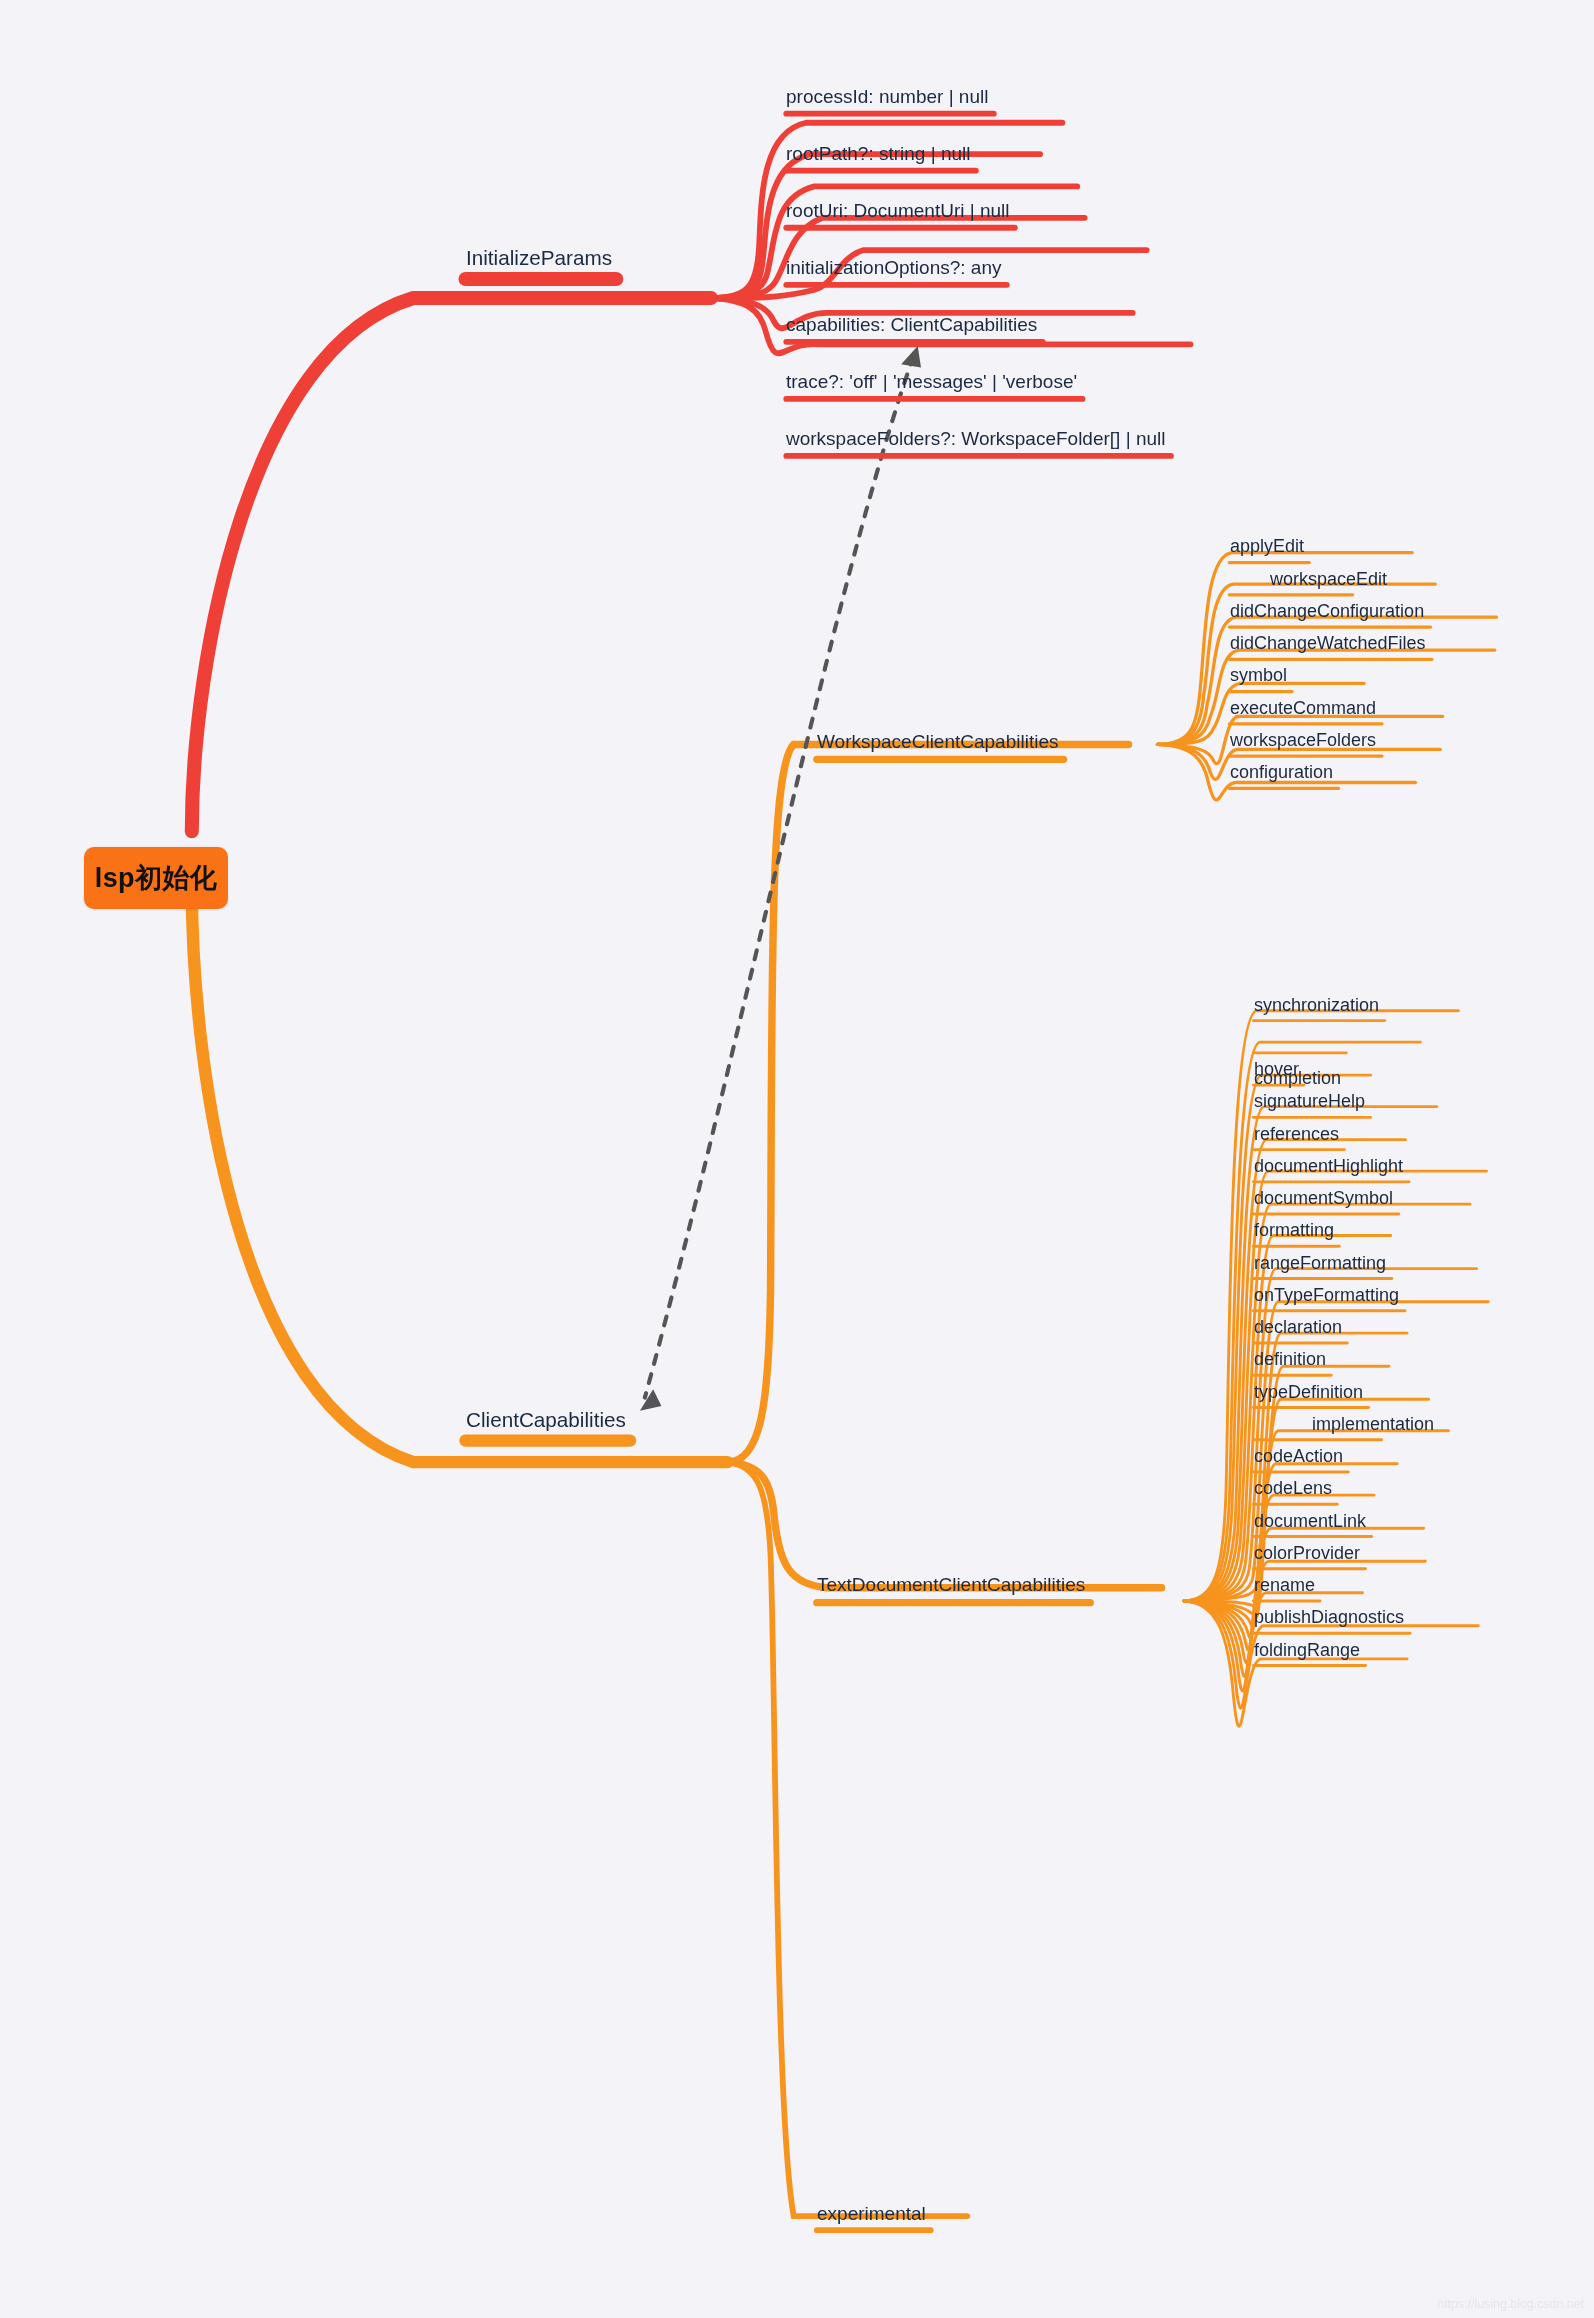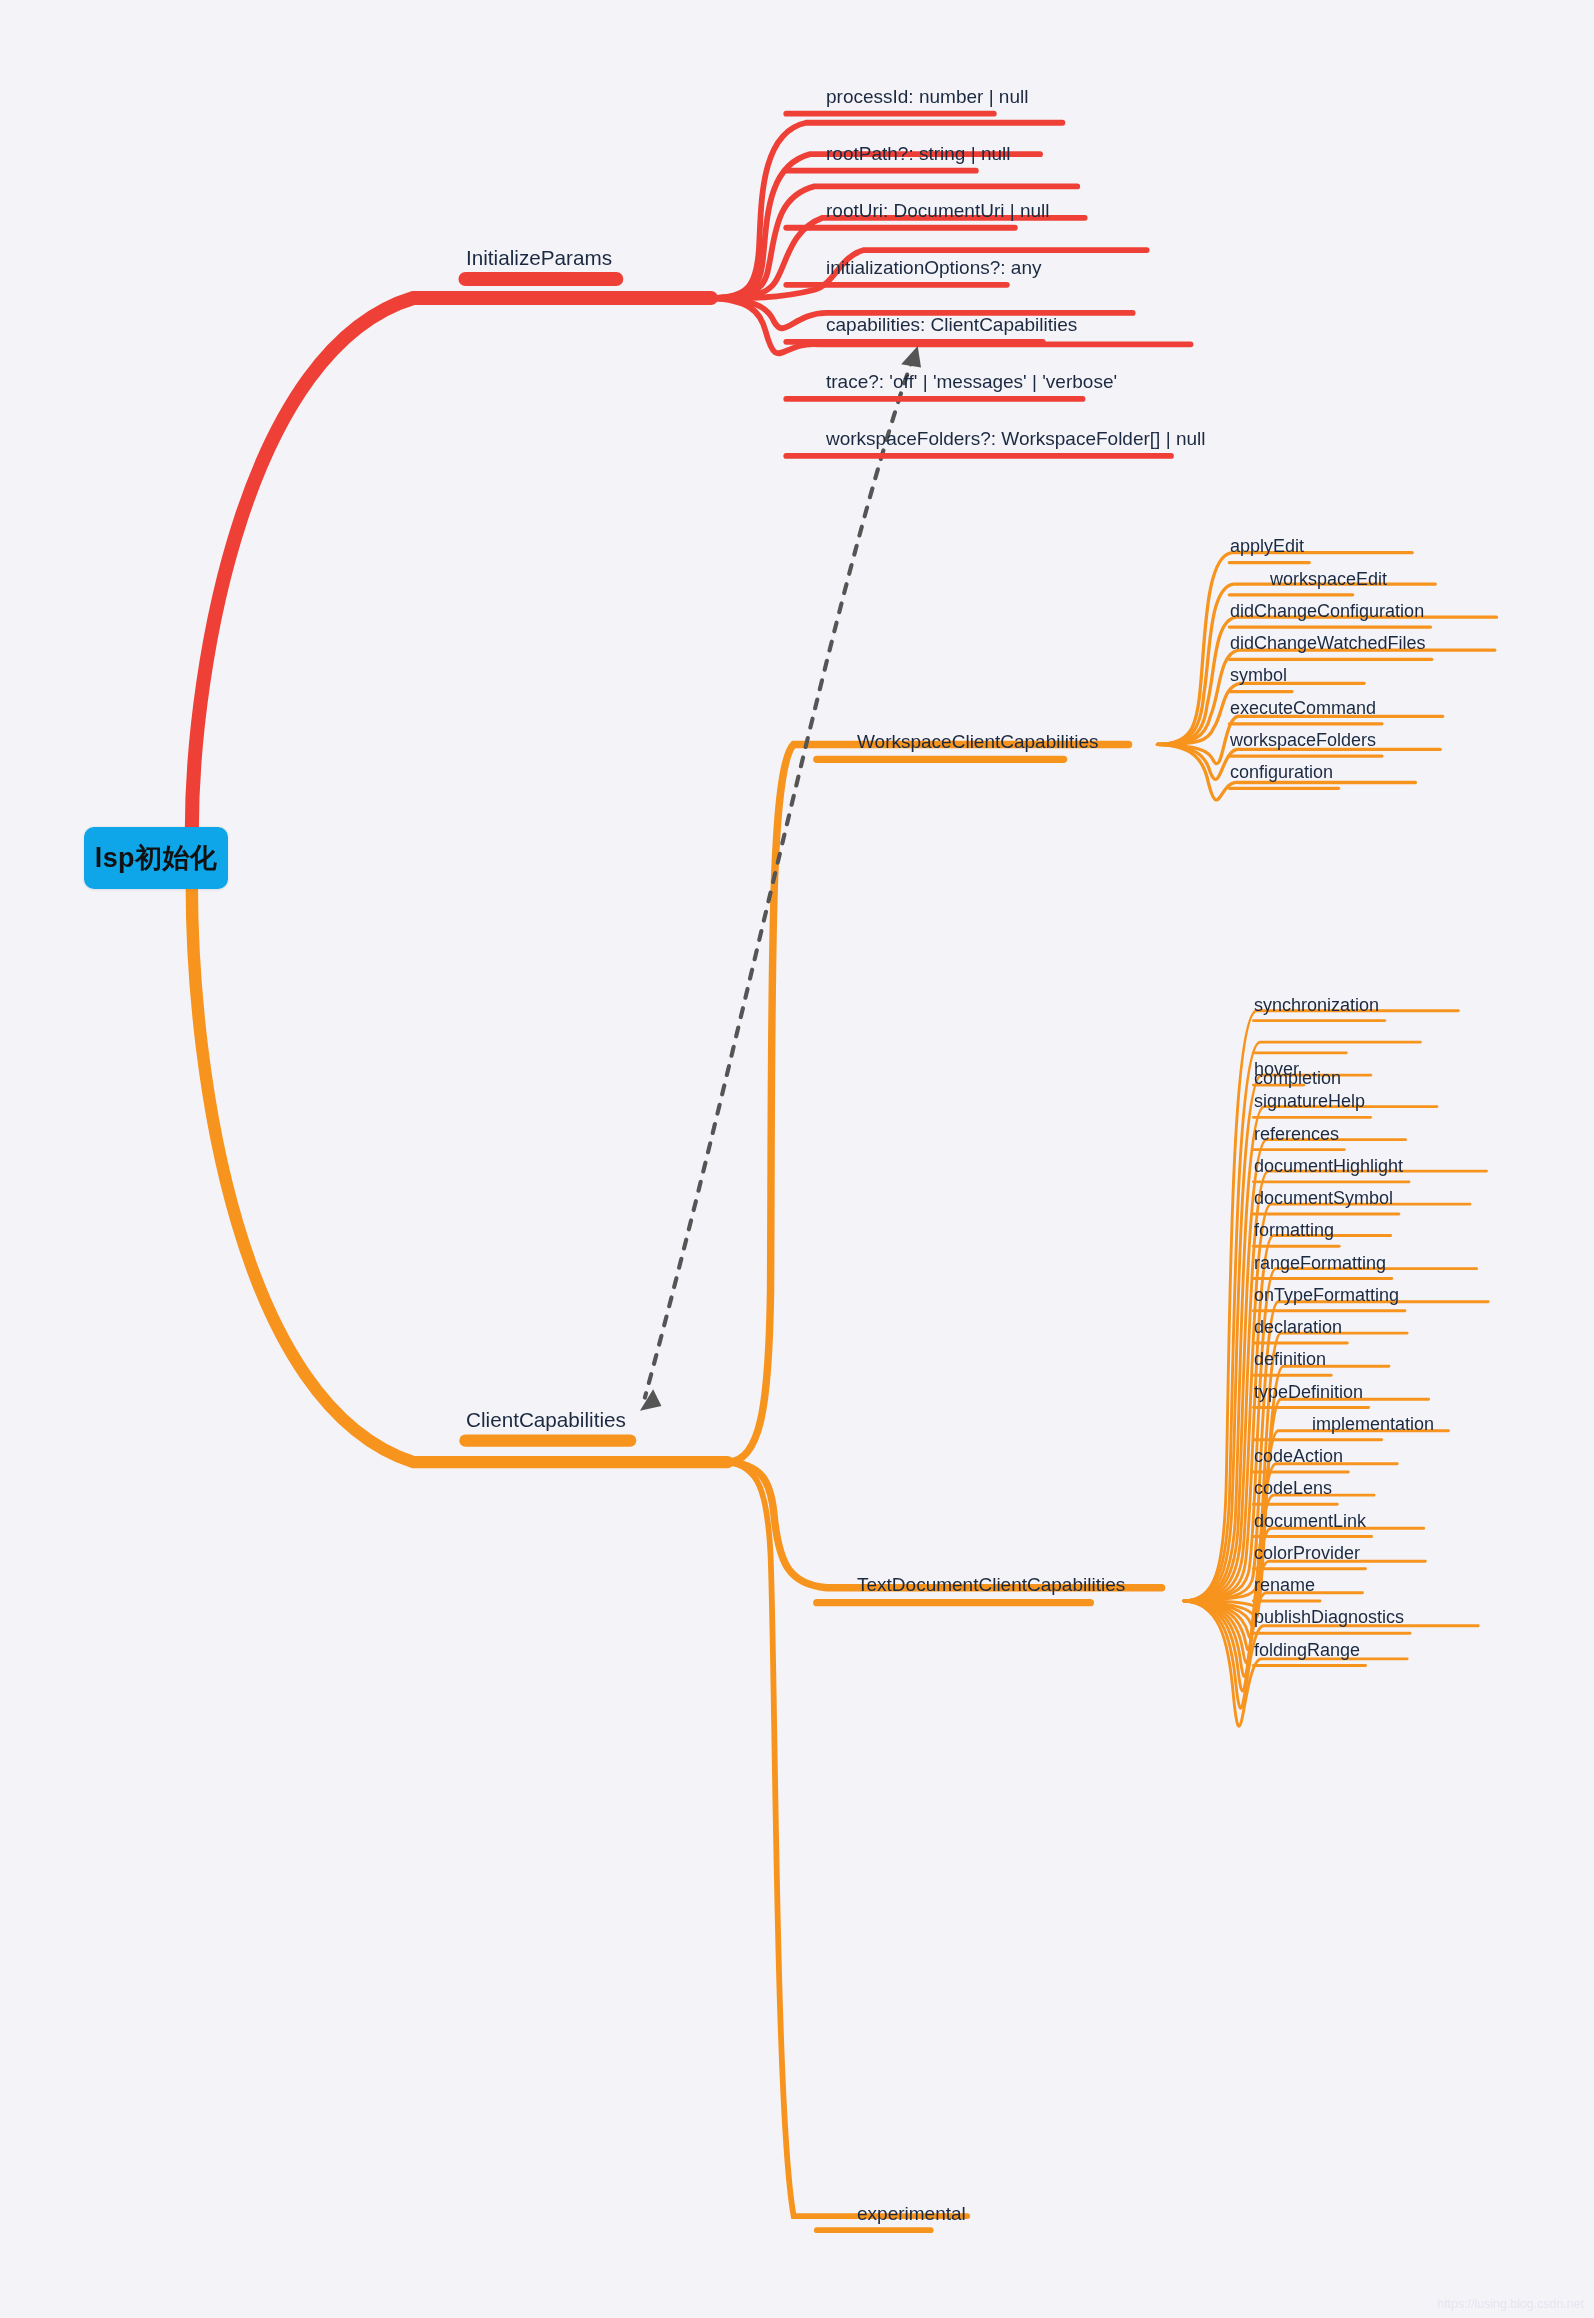--- a/index.html
+++ b/index.html
@@ -29,24 +29,24 @@
     position: absolute;
     white-space: nowrap;
     color: #1b2a41;
     font-family: "Liberation Sans", "DejaVu Sans", sans-serif;
     line-height: 1;
   }
   
   #root-node {
     position: absolute;
     left: 84px;
-    top: 827px;
+    top: 847px;
     width: 144px;
     height: 62px;
-    background: #0ea5e9;
+    background: #f97316;
     border-radius: 10px;
     box-shadow: 0 0.8px 2.5px rgba(30,30,60,0.10);
     display: flex;
     align-items: center;
     justify-content: center;
   }
   #root-node .root-text {
     font-size: 27px;
     font-weight: 700;
     color: #111111;
@@ -54,21 +54,20 @@
   }
   
   .lvl1 {
     font-size: 20.7px;
     color: #1b2a41;
   }
   
   .lvl2 {
     font-size: 19px;
     color: #1b2a41;
-    margin-left: 40px;
   }
   
   .lvl3 {
     font-size: 18px;
     color: #1b2a41;
   }
   #watermark {
     position: absolute;
     right: 10px;
     bottom: 8.3px;

